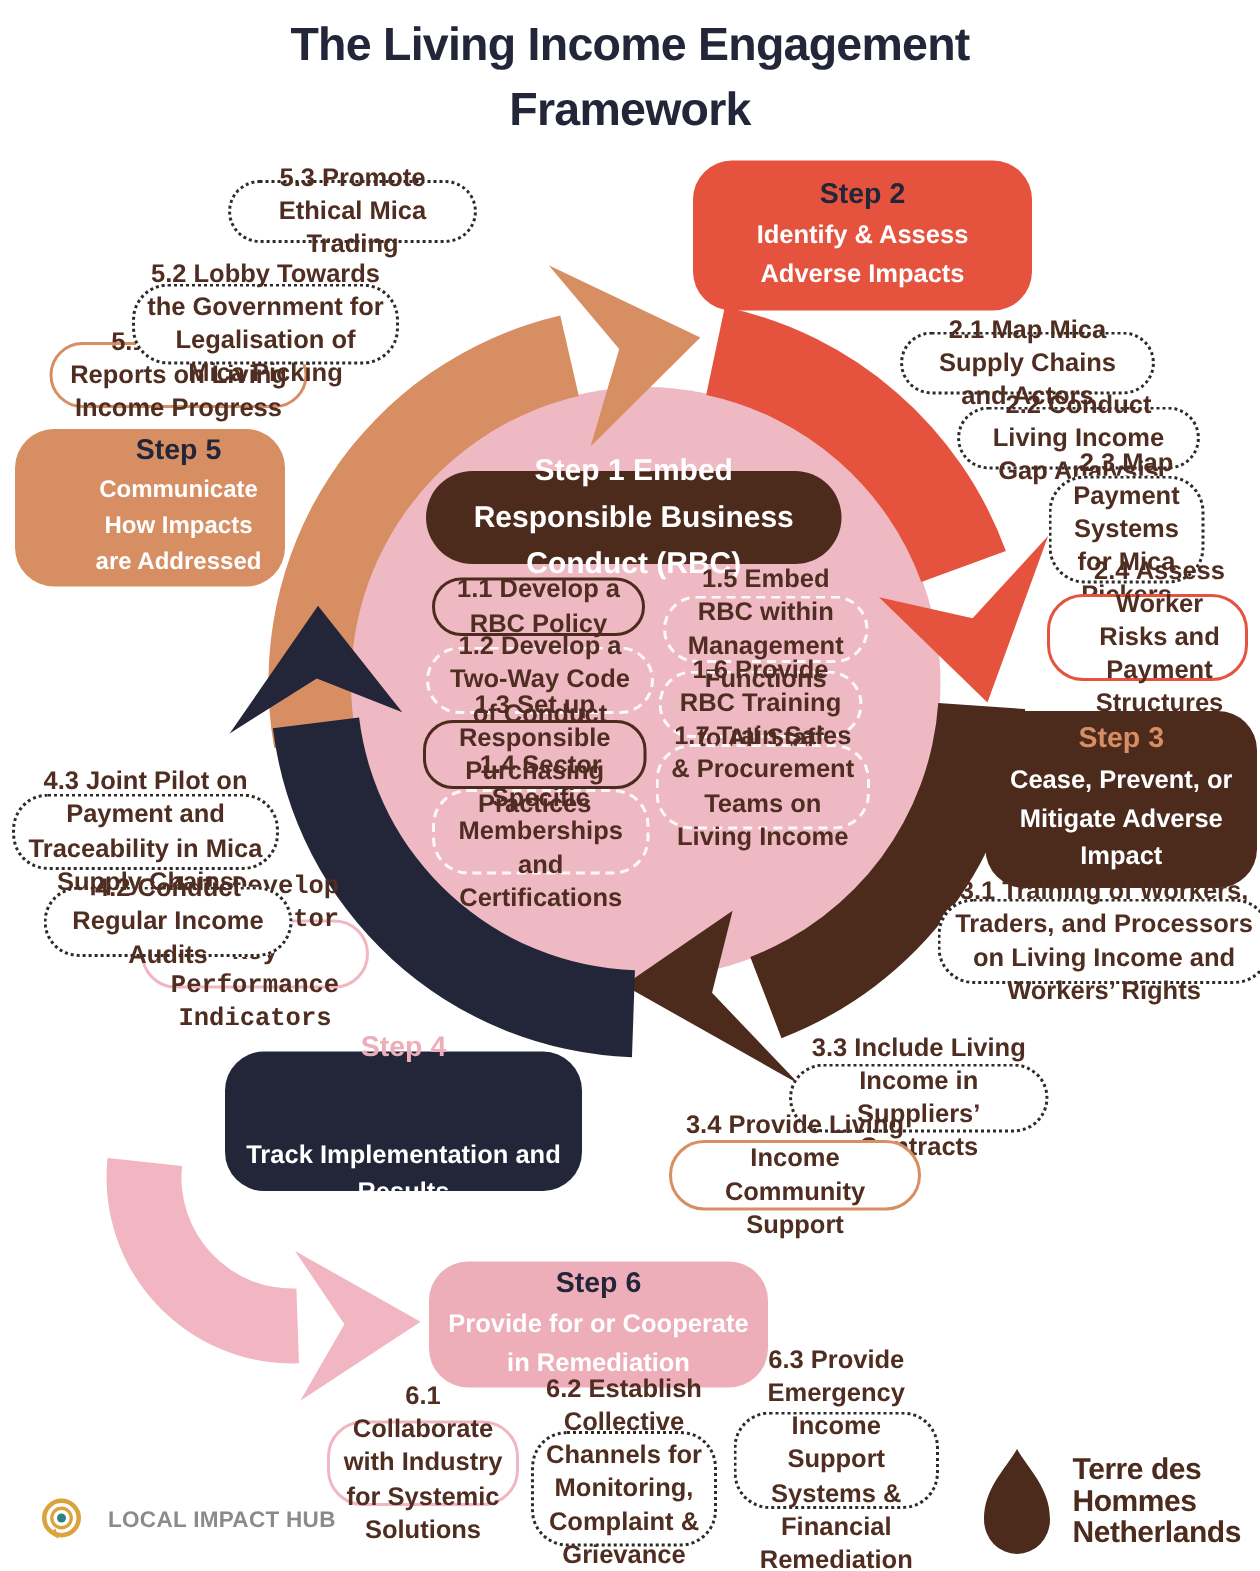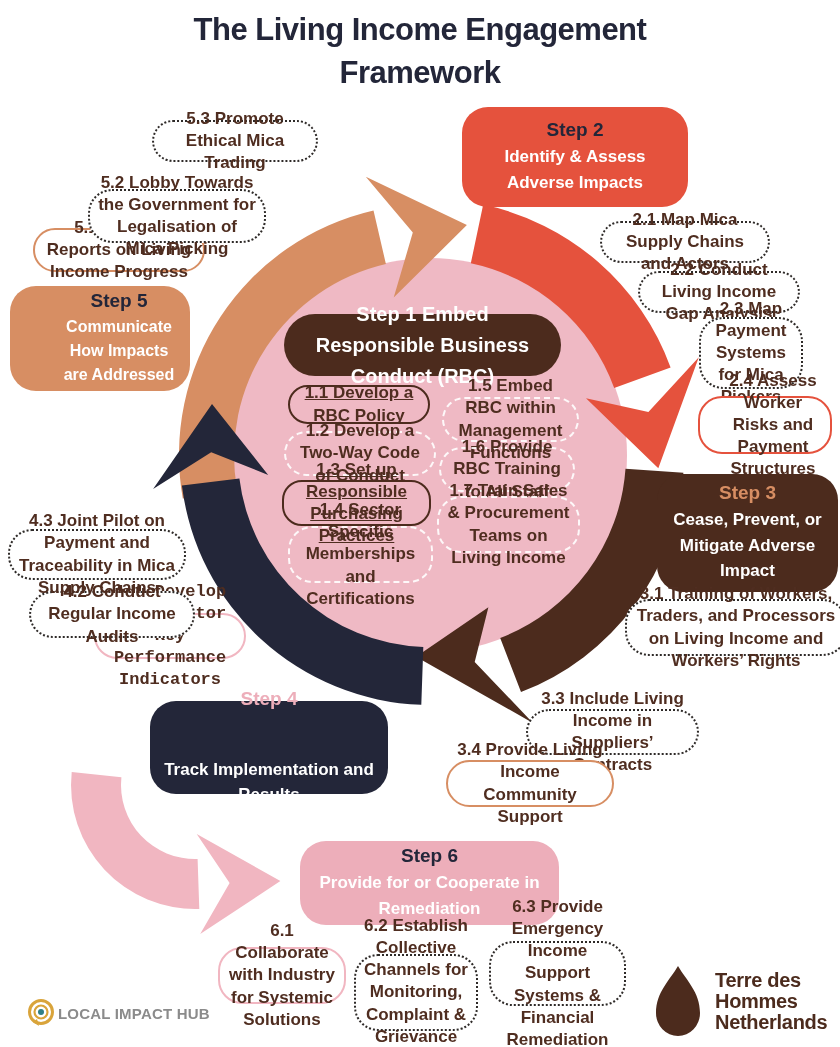--- a/index.html
+++ b/index.html
@@ -27,23 +27,23 @@
   }
   .bubble{
     position:absolute;display:flex;align-items:center;justify-content:center;
     text-align:center;border-radius:24px;padding:4px 8px;box-sizing:border-box;
     font-size:17px;font-weight:bold;line-height:1.3;color:var(--c-text_brown);
   }
   .dotted{border:2.5px dotted #2e2a28;background:#fff;}
   .solid-tan{border:2.5px solid var(--c-tan);background:#fff;}
   .solid-red{border:2.5px solid var(--c-red);background:#fff;padding-left:24px;}
   .solid-pink{border:2.5px solid var(--c-pink_arrow);background:#fff;}
-  .solid-brown{border:2.5px solid var(--c-brown);background:transparent;border-radius:20px;text-decoration:underline;}
+  .solid-brown{border:2.5px solid var(--c-brown);background:transparent;border-radius:20px;}
   .dashed-light{border:2px dashed rgba(255,255,255,0.9);background:transparent;}
-  .footer-hub{position:absolute;left:26px;top:998px;display:flex;align-items:center;gap:2px;}
+  .footer-hub{position:absolute;left:26px;top:998px;display:flex;align-items:center;gap:16px;}
   .hub-label{font-size:15px;font-weight:bold;color:var(--c-gray);letter-spacing:0.2px;}
   .footer-tdh{position:absolute;left:648px;top:962px;display:flex;align-items:flex-start;gap:7px;}
   .tdh-text{font-size:20px;font-weight:bold;color:var(--c-brown);line-height:1.05;letter-spacing:-0.3px;margin-top:8px;}
 </style>
 </head>
 <body>
 
 <div class="canvas">
 
   <svg id="bg-svg" width="840" height="1047" viewBox="0 0 840 1047">
@@ -85,21 +85,21 @@
   <div class="step-box" style="left:150px;top:701px;width:238px;height:93px;background:var(--c-navy);gap:44px;">
     <div class="step-head" style="color:var(--c-pink);">Step 4</div>
     <div class="step-title">Track Implementation and Results</div>
   </div>
 
   <div class="step-box" style="left:10px;top:286px;width:180px;height:105px;background:var(--c-tan);padding-left:48px;">
     <div class="step-head" style="color:var(--c-navy);">Step 5</div>
     <div class="step-title" style="font-size:16px;">Communicate How Impacts are Addressed</div>
   </div>
 
-  <div class="step-box" style="left:300px;top:841px;width:259px;height:84px;background:var(--c-pink);">
+  <div class="step-box" style="left:286px;top:841px;width:226px;height:84px;background:var(--c-pink);">
     <div class="step-head" style="color:var(--c-navy);">Step 6</div>
     <div class="step-title">Provide for or Cooperate in Remediation</div>
   </div>
 
   <div class="step1-pill" style="left:284px;top:314px;width:277px;height:62px;">Step 1 Embed Responsible Business Conduct (RBC)</div>
 
   <div class="bubble solid-brown" style="left:288px;top:385px;width:142px;height:39px;">1.1 Develop a RBC Policy</div>
   <div class="bubble dashed-light" style="left:284px;top:431px;width:152px;height:45px;">1.2 Develop a Two-Way Code of Conduct</div>
   <div class="bubble solid-brown" style="left:282px;top:480px;width:149px;height:46px;">1.3 Set up Responsible Purchasing Practices</div>
   <div class="bubble dashed-light" style="left:288px;top:526px;width:145px;height:57px;">1.4 Sector Specific Memberships and Certifications</div>

